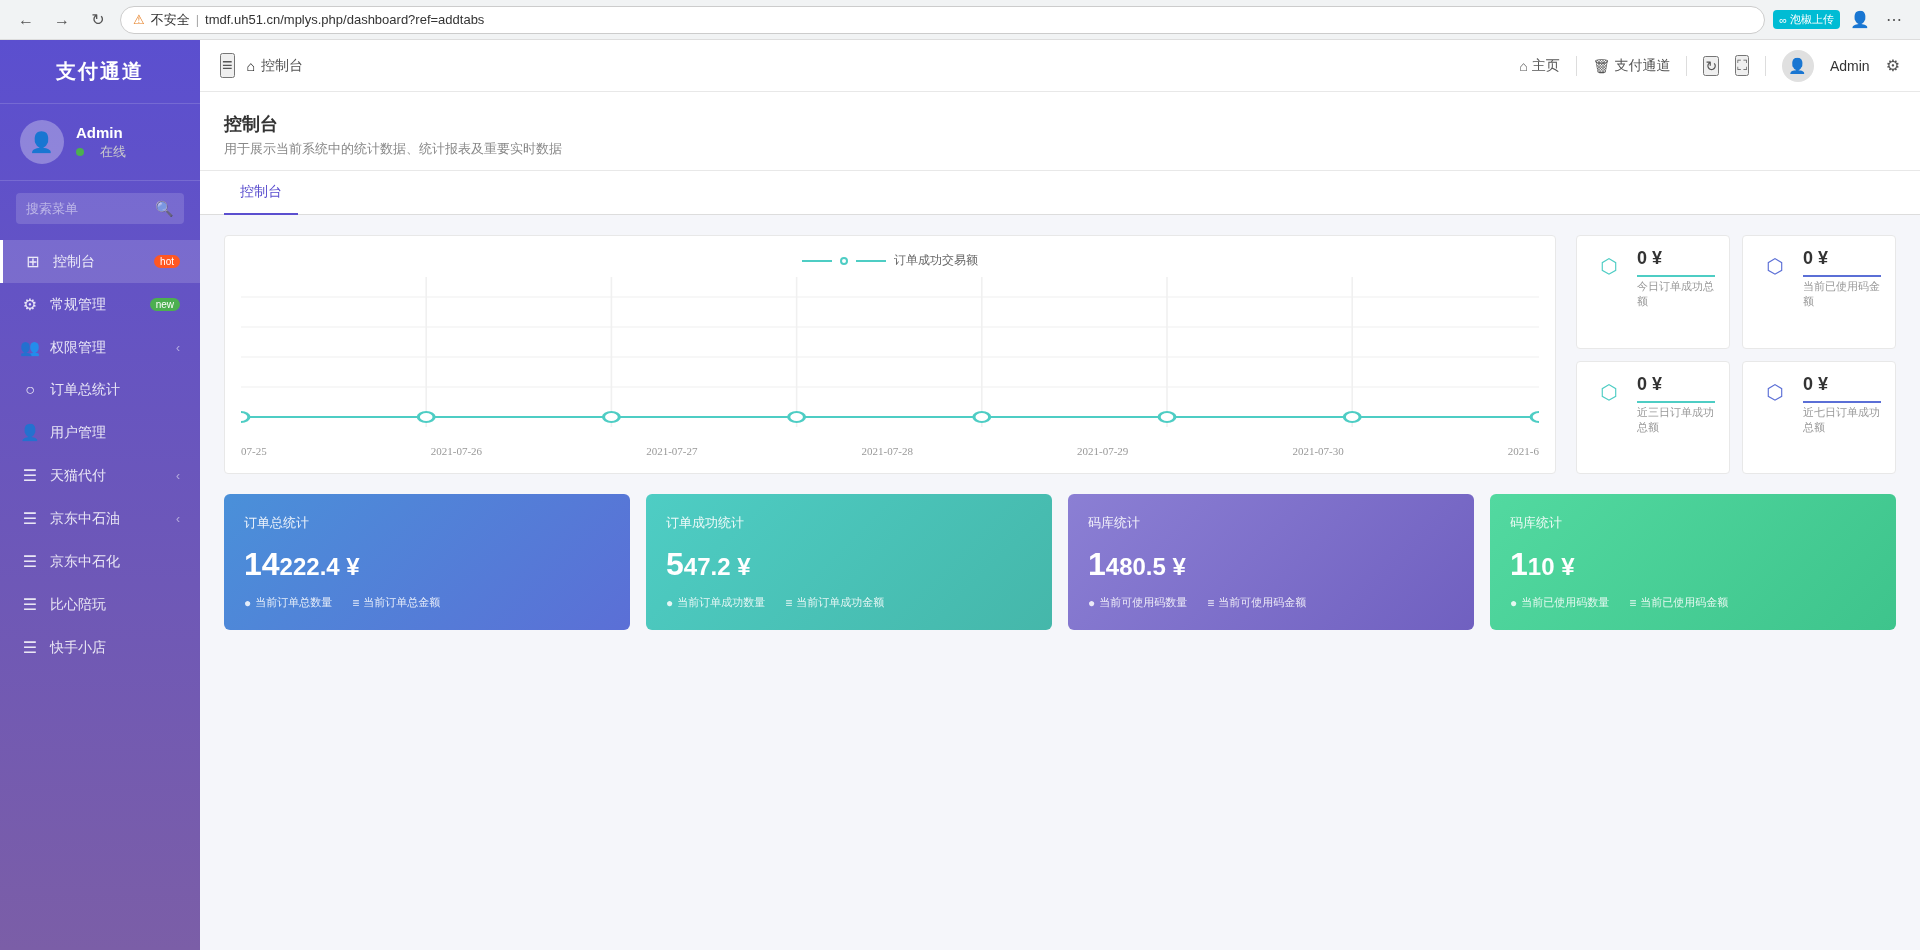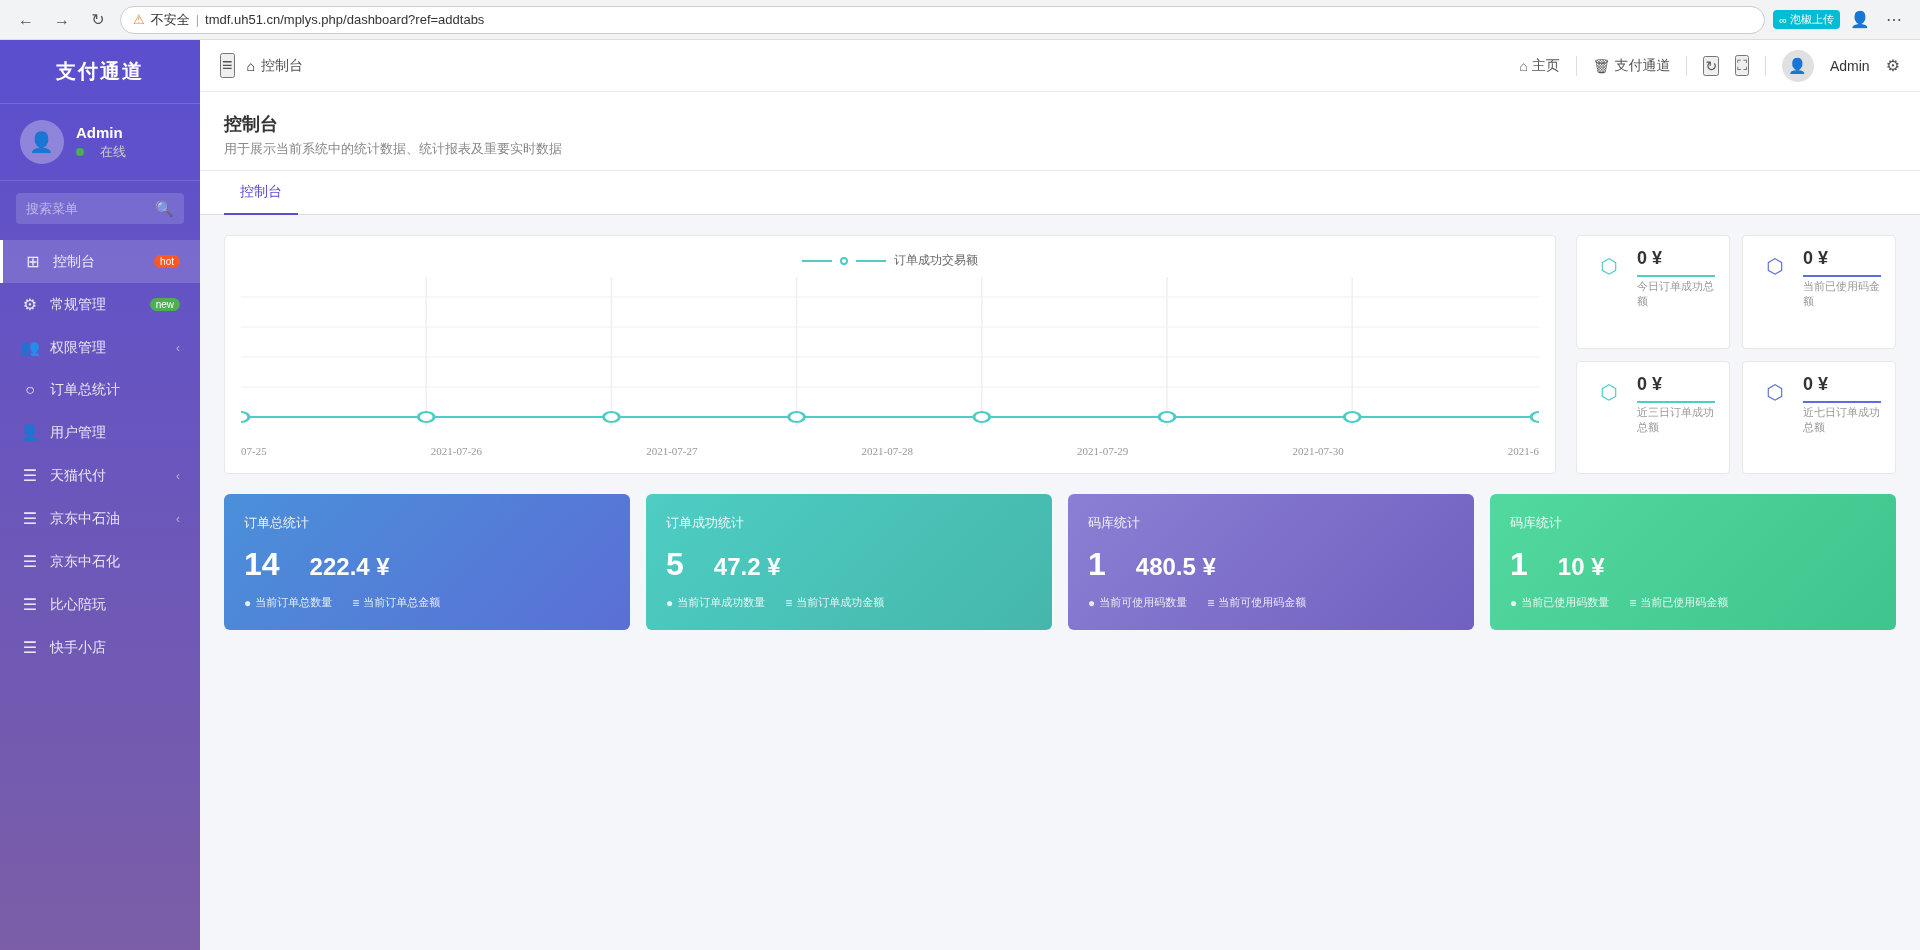--- a/index.html
+++ b/index.html
@@ -302,21 +302,21 @@
     .summary-card {
       border-radius: 6px;
       padding: 20px;
       color: white;
     }
     .summary-card.blue { background: linear-gradient(135deg, #4a90d9, #5b6fd6); }
     .summary-card.teal { background: linear-gradient(135deg, #4ecdc4, #45b7aa); }
     .summary-card.purple { background: linear-gradient(135deg, #8b7fd4, #7060c0); }
     .summary-card.green { background: linear-gradient(135deg, #52d9a0, #3ec48c); }
     .summary-card-title { font-size: 13px; opacity: 0.9; margin-bottom: 14px; }
-    .summary-card-values { display: flex; align-items: baseline; gap: 30px; margin-bottom: 12px; }
+    .summary-card-values { display: flex; align-items: baseline; margin-bottom: 12px; }
     .summary-card-main { font-size: 32px; font-weight: bold; }
     .summary-card-secondary { font-size: 24px; font-weight: bold; }
     .summary-card-labels { display: flex; gap: 20px; }
     .summary-card-label { font-size: 11px; opacity: 0.85; display: flex; align-items: center; gap: 4px; }
     .card-icon { font-size: 12px; }
   </style>
 </head>
 <body>
 
 <div class="browser-chrome">

